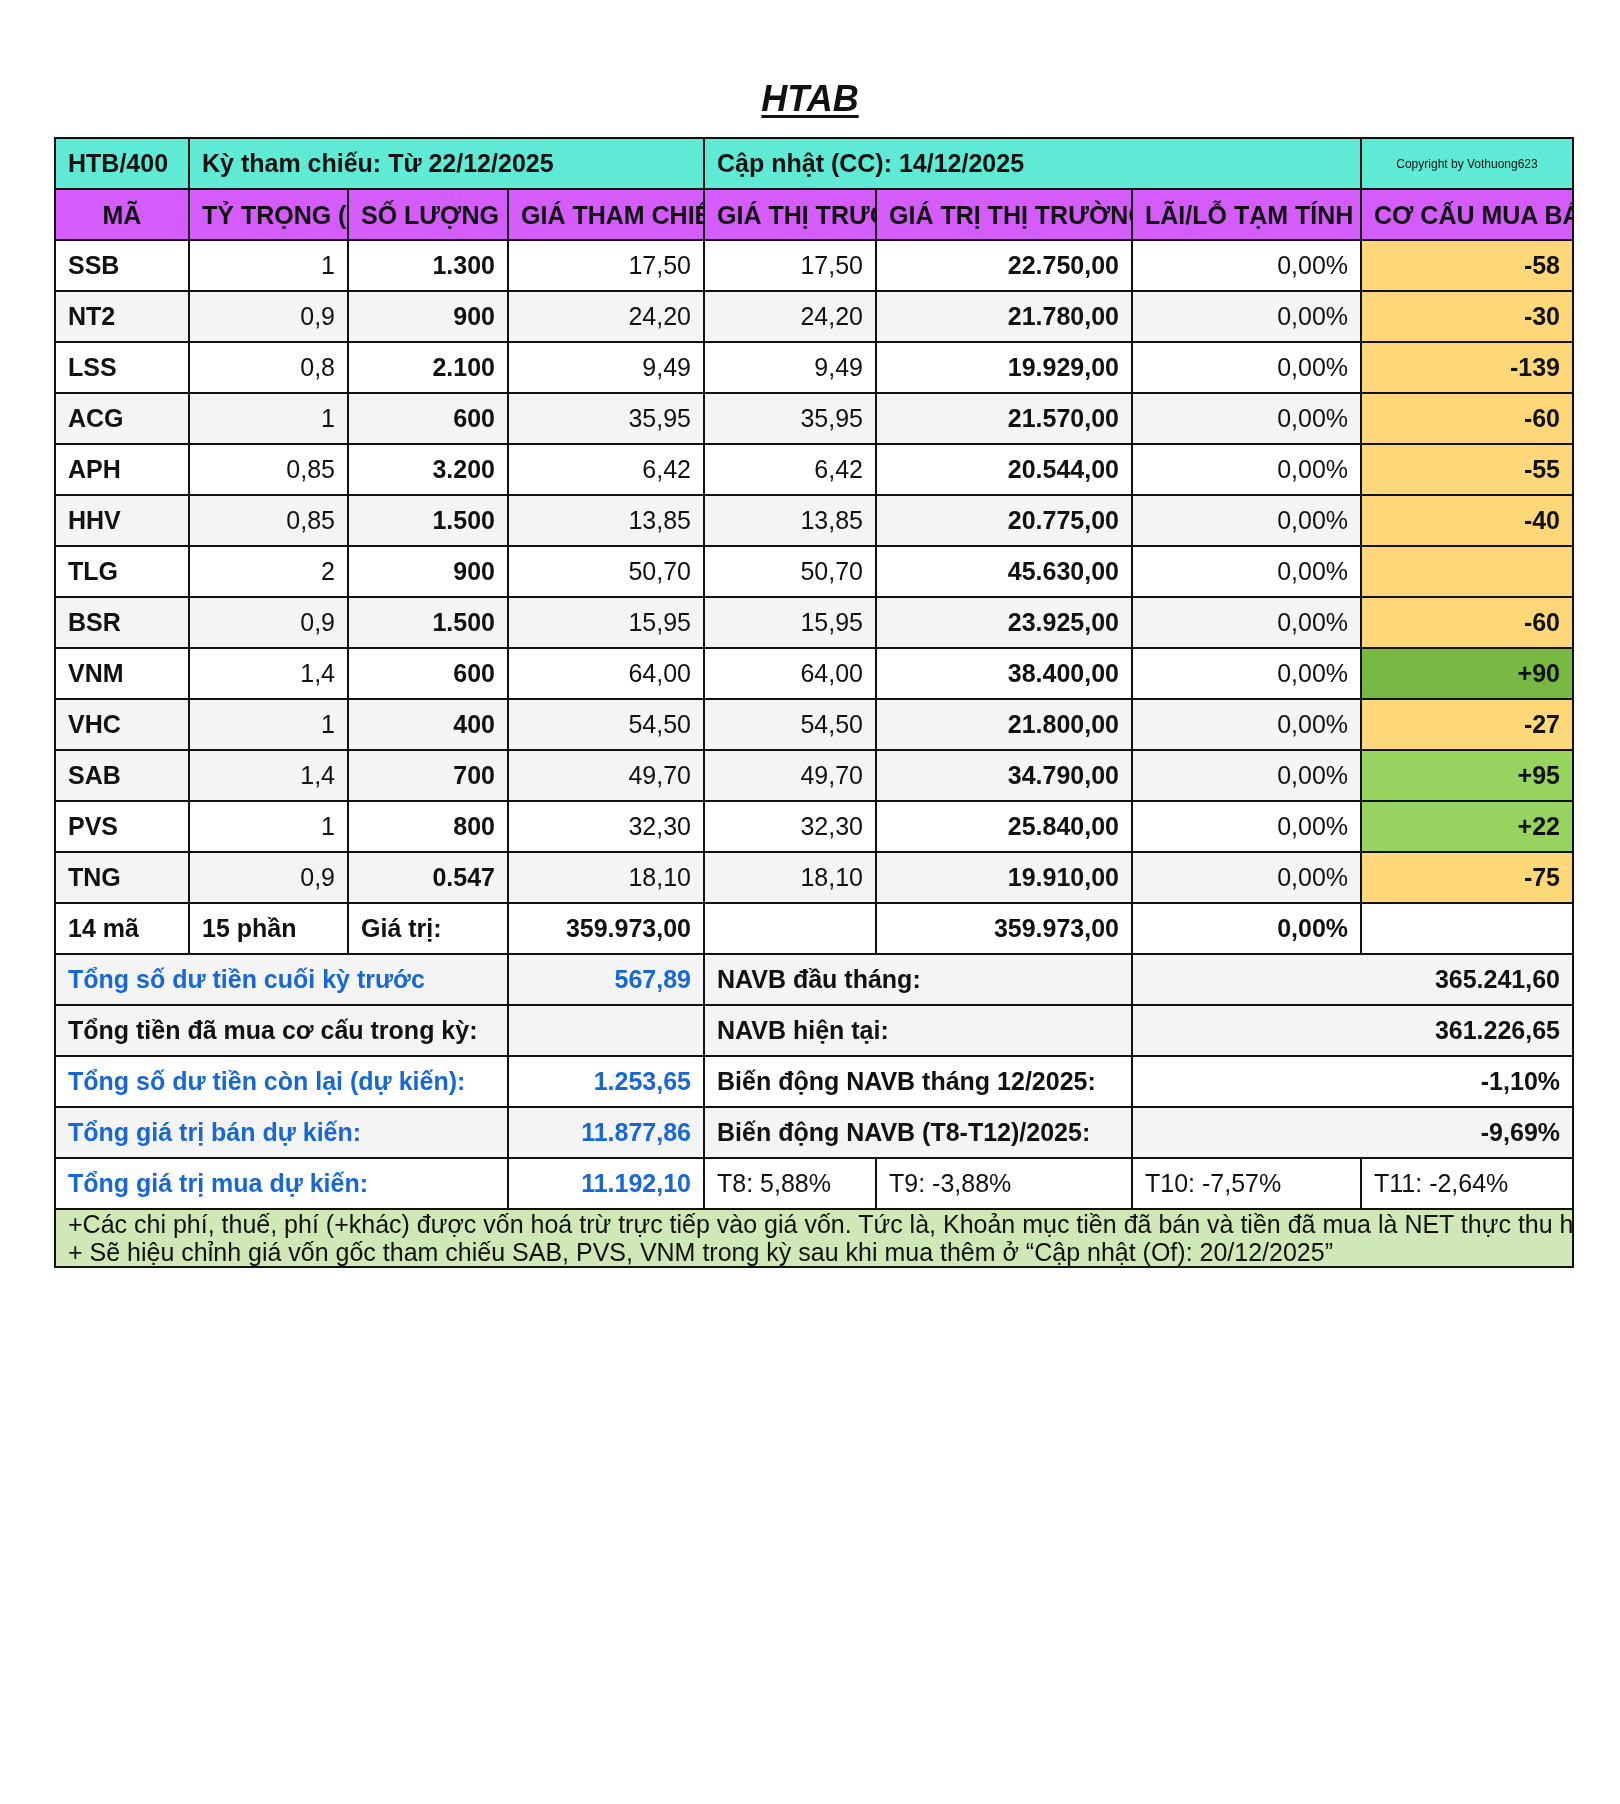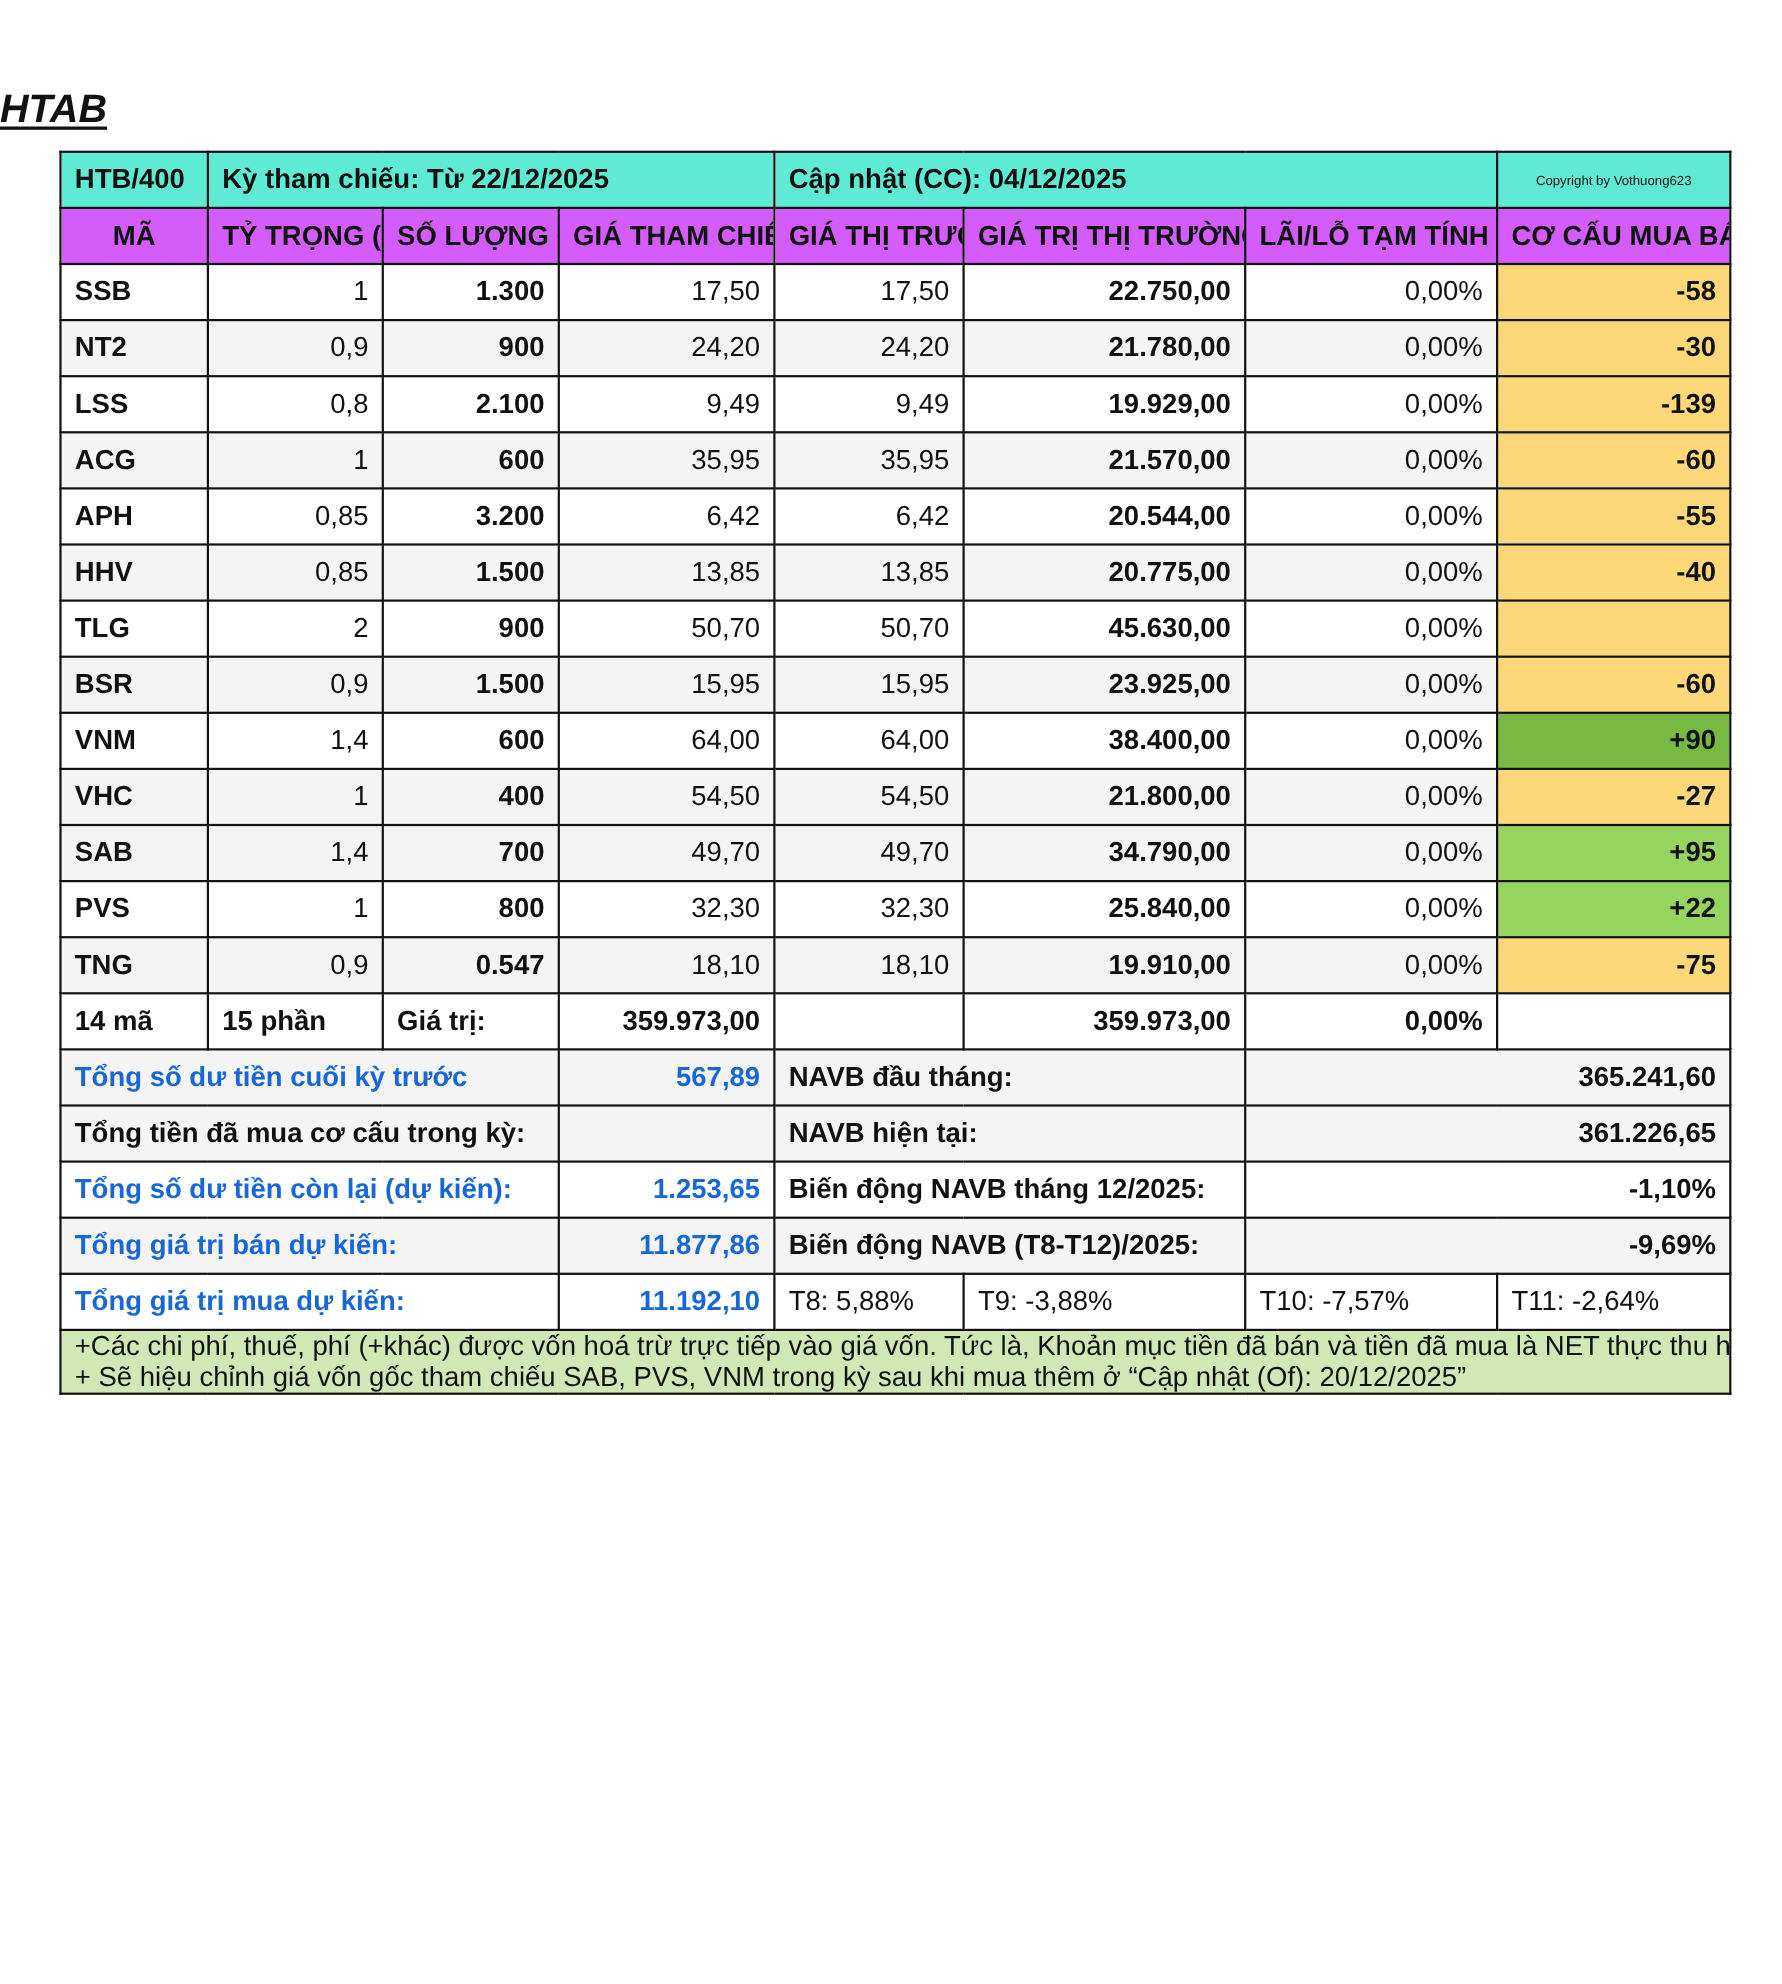--- a/index.html
+++ b/index.html
@@ -1,17 +1,17 @@
 <!DOCTYPE html>
 <html><head>
 <meta charset="utf-8">
 <style>
   html, body { margin:0; padding:0; background:#ffffff; }
   body { width:1620px; height:1804px; position:relative; font-family:"Liberation Sans", sans-serif; color:#111; }
-  .title { position:absolute; left:0; width:1620px; top:78px; font-size:36px; font-weight:bold; font-style:italic; text-decoration:underline; text-underline-offset:4px; text-decoration-thickness:3px; }
+  .title { position:absolute; left:0; width:1620px; top:78px; text-align:center; font-size:36px; font-weight:bold; font-style:italic; text-decoration:underline; text-underline-offset:4px; text-decoration-thickness:3px; }
   table.main { position:absolute; left:54px; top:137px; width:1518px; border-collapse:collapse; table-layout:fixed; }
   table.main td { border:2.5px solid #111; padding:0 12px; font-size:25px; height:49px; white-space:nowrap; overflow:hidden; }
   .hdr td { background:#5eead4; font-weight:bold; }
   .hdr2 td { background:#d35cfb; font-weight:bold; text-align:center; height:76px; line-height:28px; font-size:24px; white-space:normal; }
   .copyright { font-size:12px !important; font-weight:normal !important; text-align:center; }
   .r { text-align:right; }
   .b { font-weight:bold; }
   tr.alt td { background:#f4f4f4; }
   td.c-neg { background:#fed878 !important; font-weight:bold; text-align:right; }
   td.c-pos-dark { background:#77b942 !important; font-weight:bold; text-align:right; }
@@ -33,21 +33,21 @@
       <col style="width:196px">
     <col style="width:172px">
       <col style="width:256px">
       <col style="width:229px">
       <col style="width:212px">
   </colgroup>
   <tbody id="tbody">
     <tr class="hdr">
       <td>HTB/400</td>
       <td colspan="3">Kỳ tham chiếu:  Từ 22/12/2025</td>
-      <td colspan="3">Cập nhật (CC): 04/12/2025</td>
+      <td colspan="3">Cập nhật (CC): 14/12/2025</td>
       <td class="copyright">Copyright by Vothuong623</td>
     </tr>
     <tr class="hdr2">
       <td>MÃ</td>
       <td>TỶ TRỌNG (SỐ PHẦN)</td>
       <td>SỐ LƯỢNG CỔ PHIẾU</td>
       <td>GIÁ THAM CHIẾU ĐẦU KỲ</td>
       <td>GIÁ THỊ TRƯỜNG</td>
       <td>GIÁ TRỊ THỊ TRƯỜNG (1000 vnđ)</td>
       <td>LÃI/LỖ TẠM TÍNH TRONG KỲ (%)</td>

